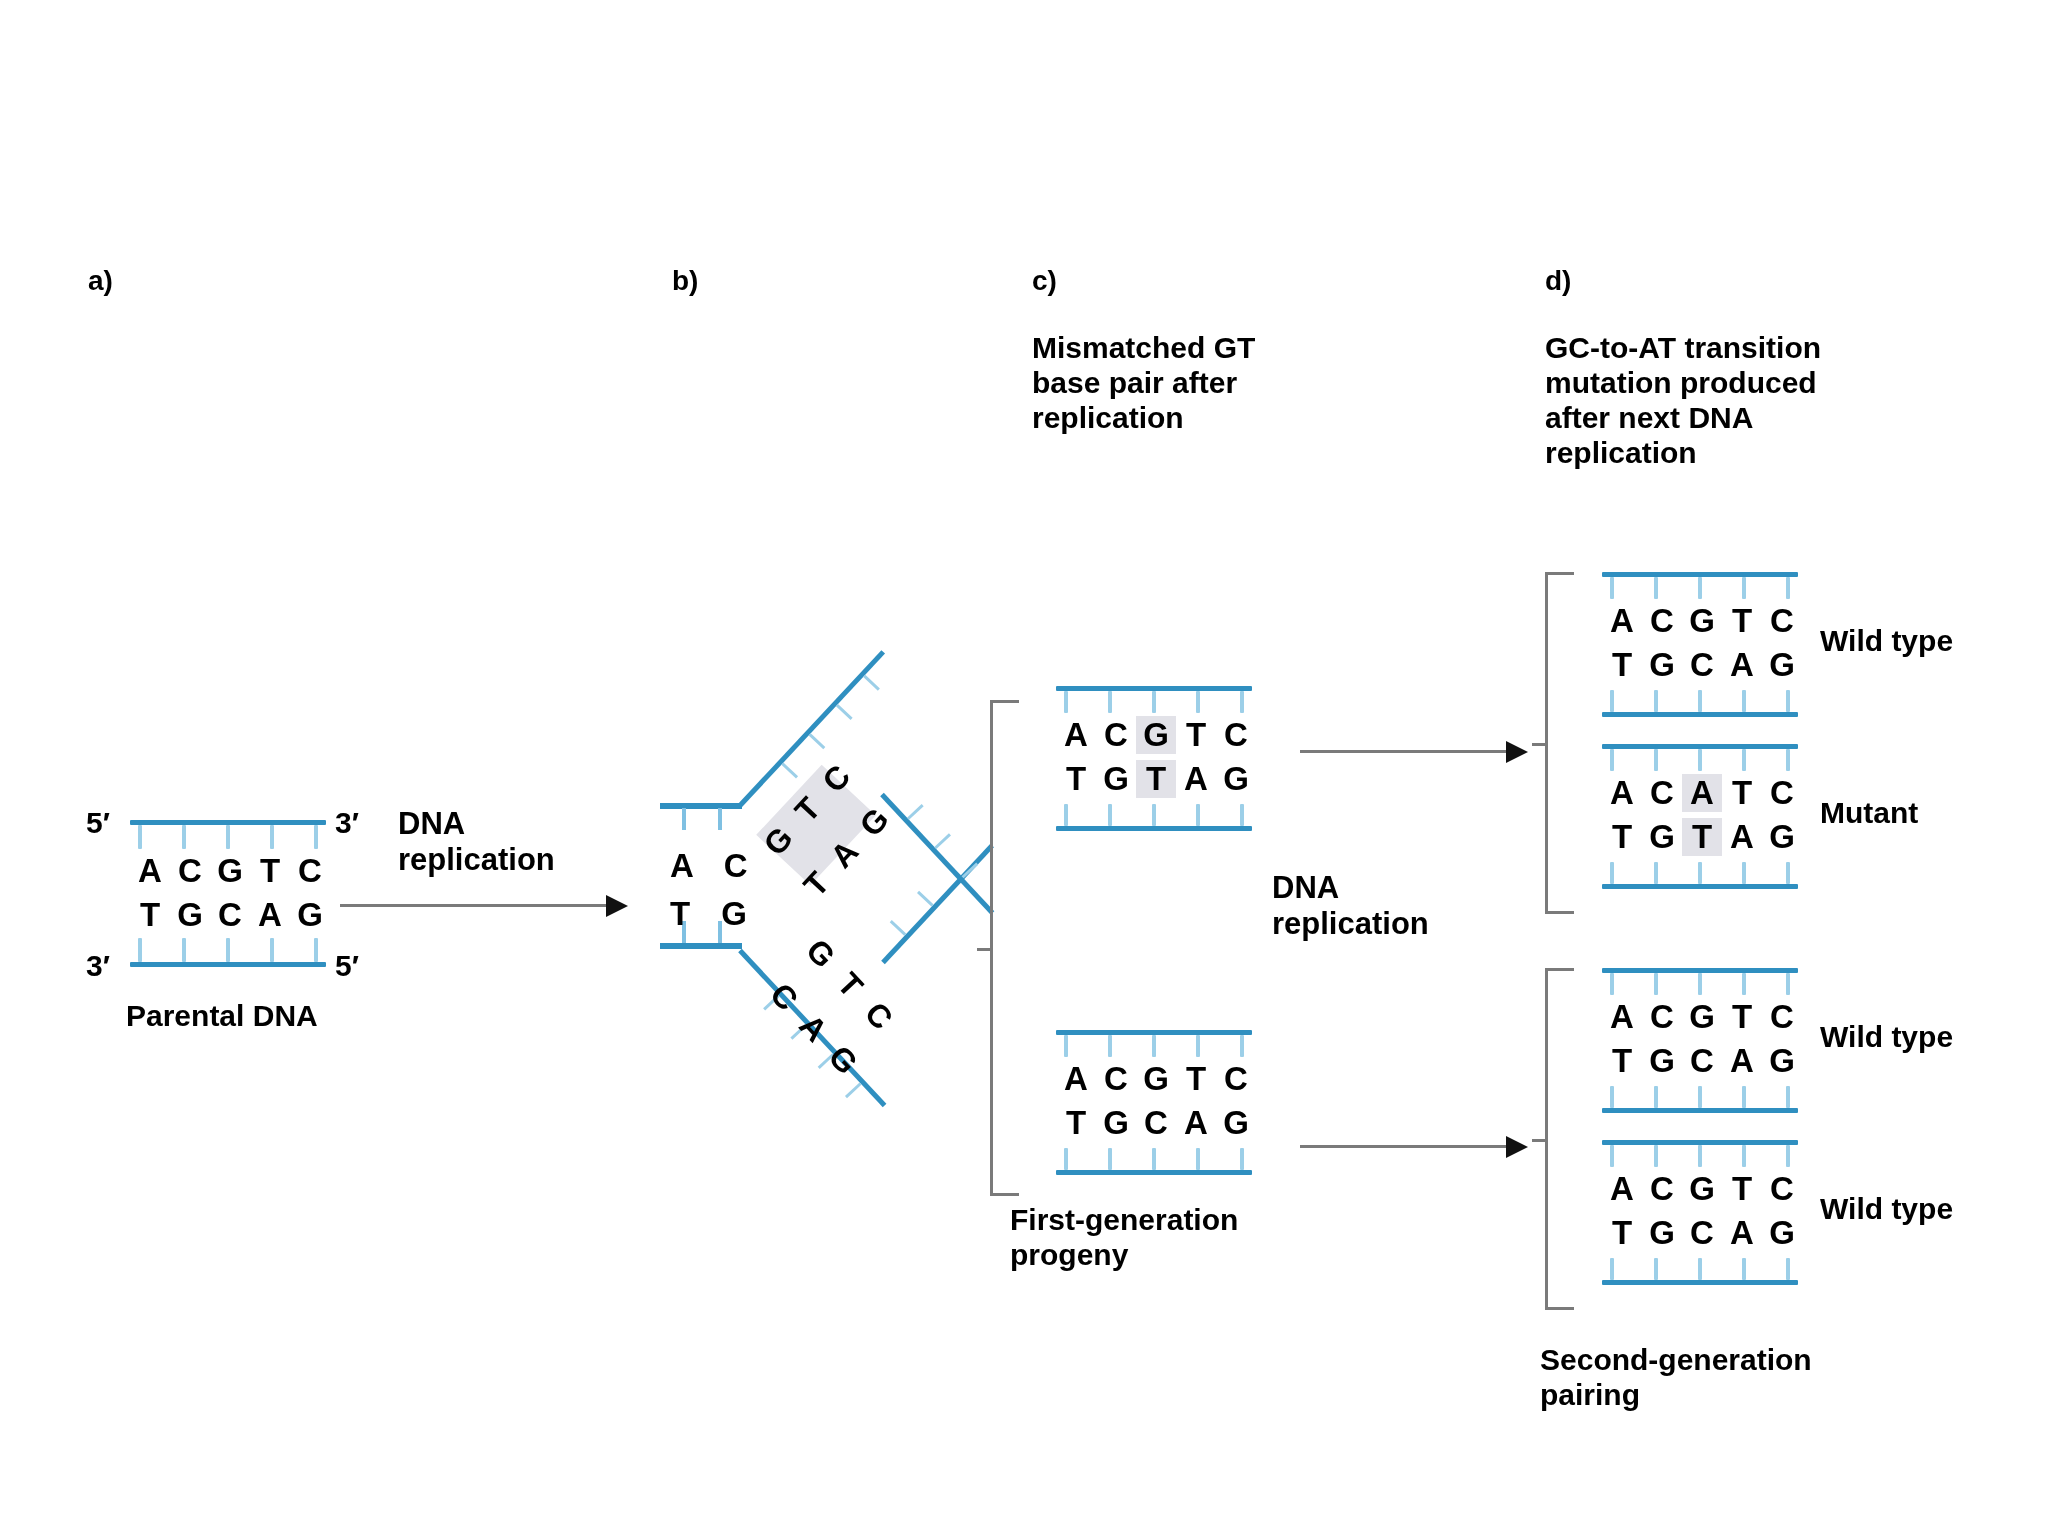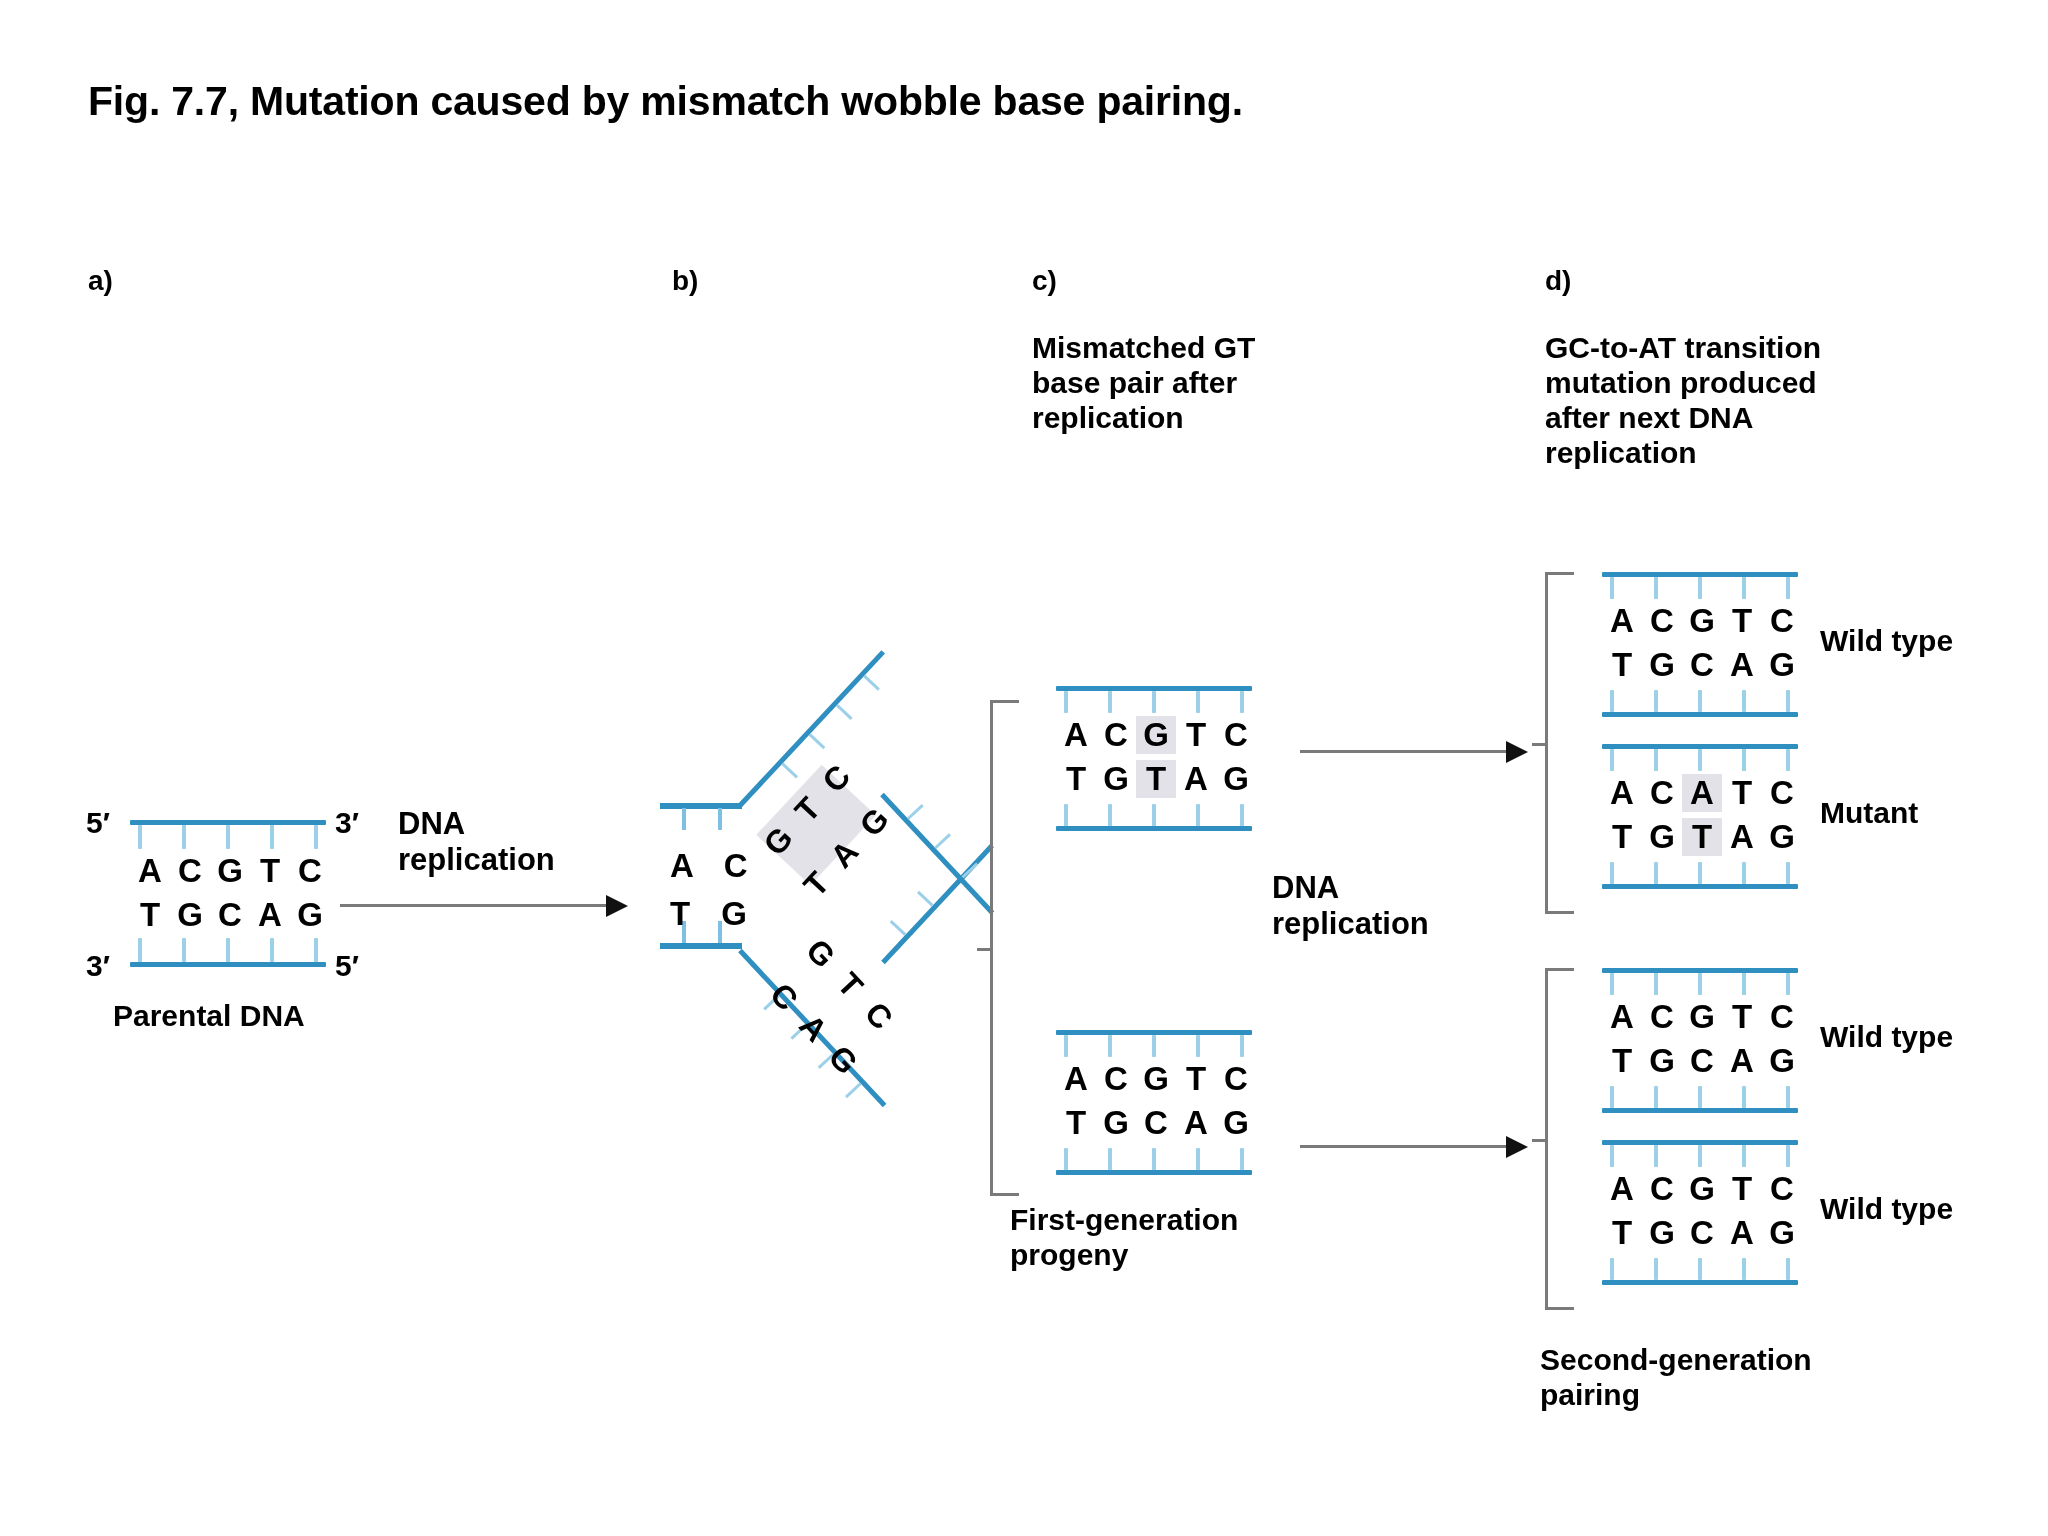--- a/index.html
+++ b/index.html
@@ -58,21 +58,20 @@
   .rot-seq{position:absolute;font-size:32px;font-weight:bold;white-space:nowrap;
            letter-spacing:6px;transform-origin:0 50%;}
   .fork-hl{position:absolute;background:#e2e2e8;transform-origin:50% 50%;}
   #fork .stem-seq{position:absolute;font-size:33px;font-weight:bold;letter-spacing:11px;}
 </style>
 </head>
 <body>
 
 <div id="stage">
 
-  <div class="abs" id="fig-title">Fig. 7.7, Mutation caused by mismatch wobble base pairing.</div>
 
   <div class="abs panel-letter" style="left:88px;top:265px;">a)</div>
   <div class="abs panel-letter" style="left:672px;top:265px;">b)</div>
   <div class="abs panel-letter" style="left:1032px;top:265px;">c)</div>
   <div class="abs panel-letter" style="left:1545px;top:265px;">d)</div>
 
   <div class="abs panel-caption" style="left:1032px;top:330px;white-space:pre;">Mismatched GT
 base pair after
 replication</div>
   <div class="abs panel-caption" style="left:1545px;top:330px;white-space:pre;">GC-to-AT transition
@@ -113,21 +112,21 @@
 
     <div class="rungs" style="left:48px;top:118px;width:180px;height:24px;">
       <div class="rung" style="height:24px;"></div>
         <div class="rung" style="height:24px;"></div>
       <div class="rung" style="height:24px;"></div>
         <div class="rung" style="height:24px;"></div>
       <div class="rung" style="height:24px;"></div>
     </div>
     <div class="backbone" style="left:40px;top:142px;width:196px;"></div>
 
-    <div class="blocklabel" style="left:23px;top:178px;">Parental DNA</div>
+    <div class="blocklabel" style="left:36px;top:178px;">Parental DNA</div>
   </div>
 
   <div class="steplabel" style="left:398px;top:806px;white-space:pre;">DNA
 replication</div>
   <div class="arrow" style="left:340px;top:904px;width:290px;">
     <div class="shaft" style="width:268px;"></div>
     <div class="head" style="left:266px;"></div>
   </div>
 
   <div id="fork">

